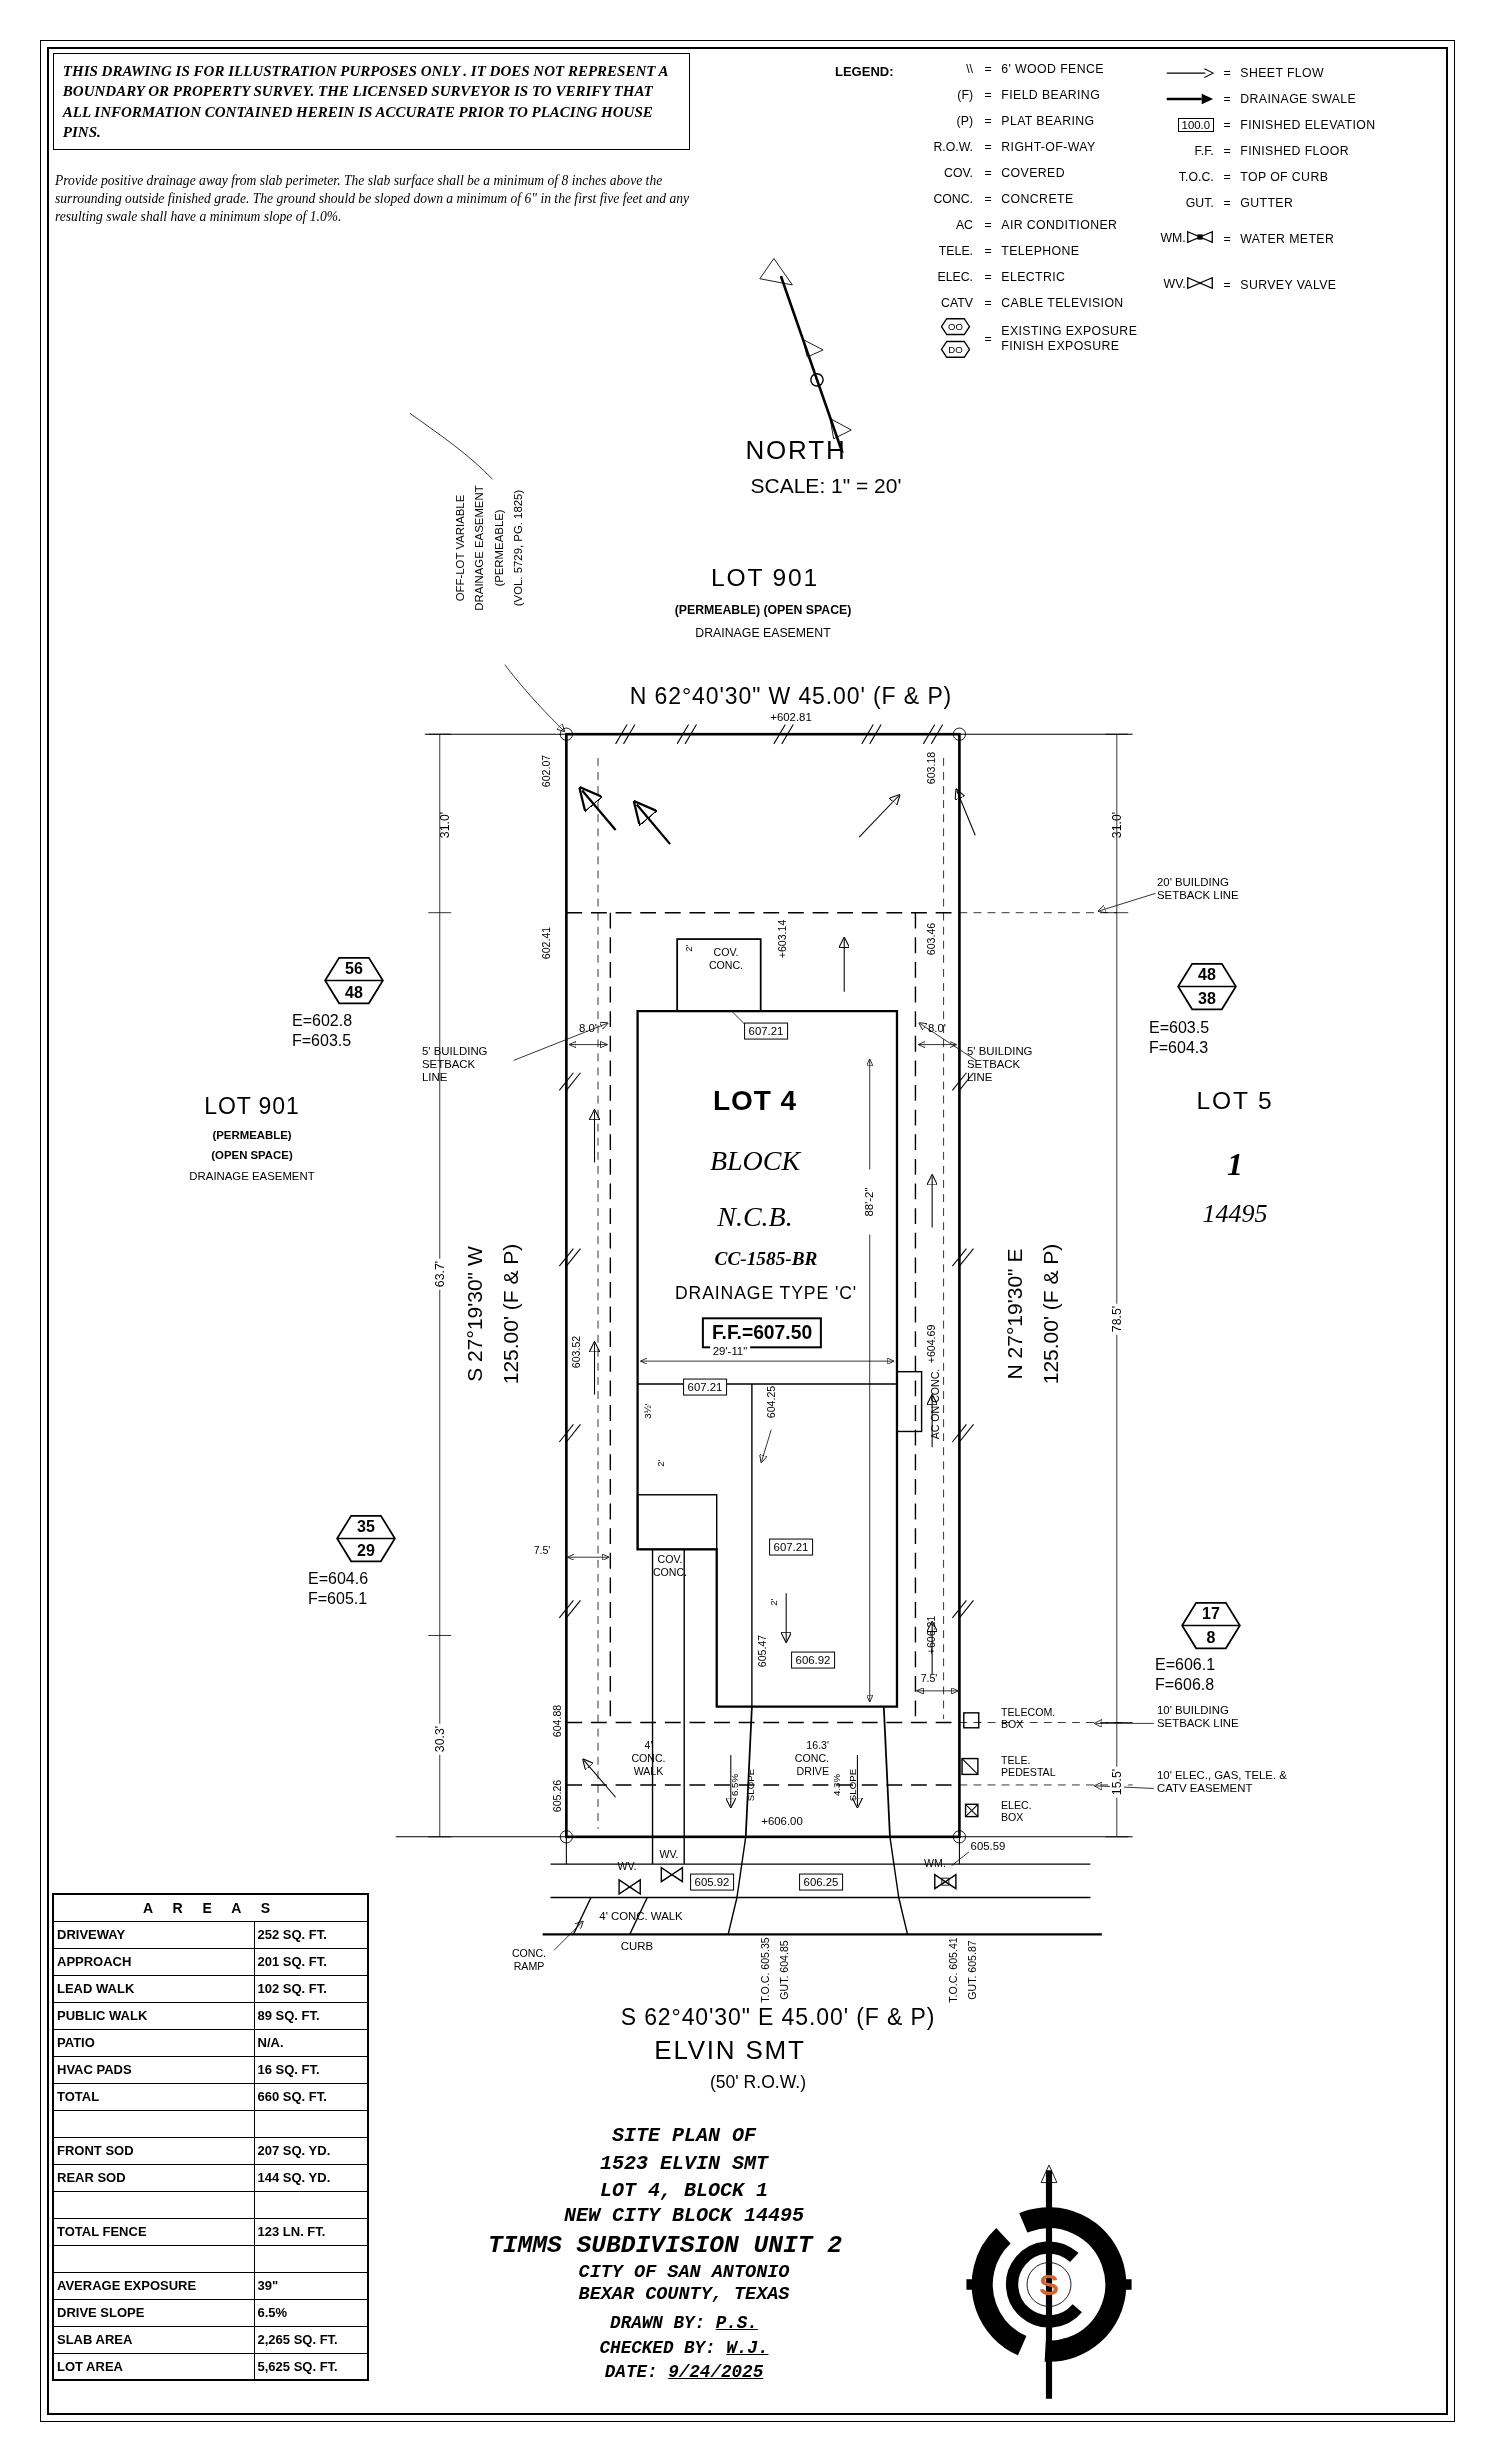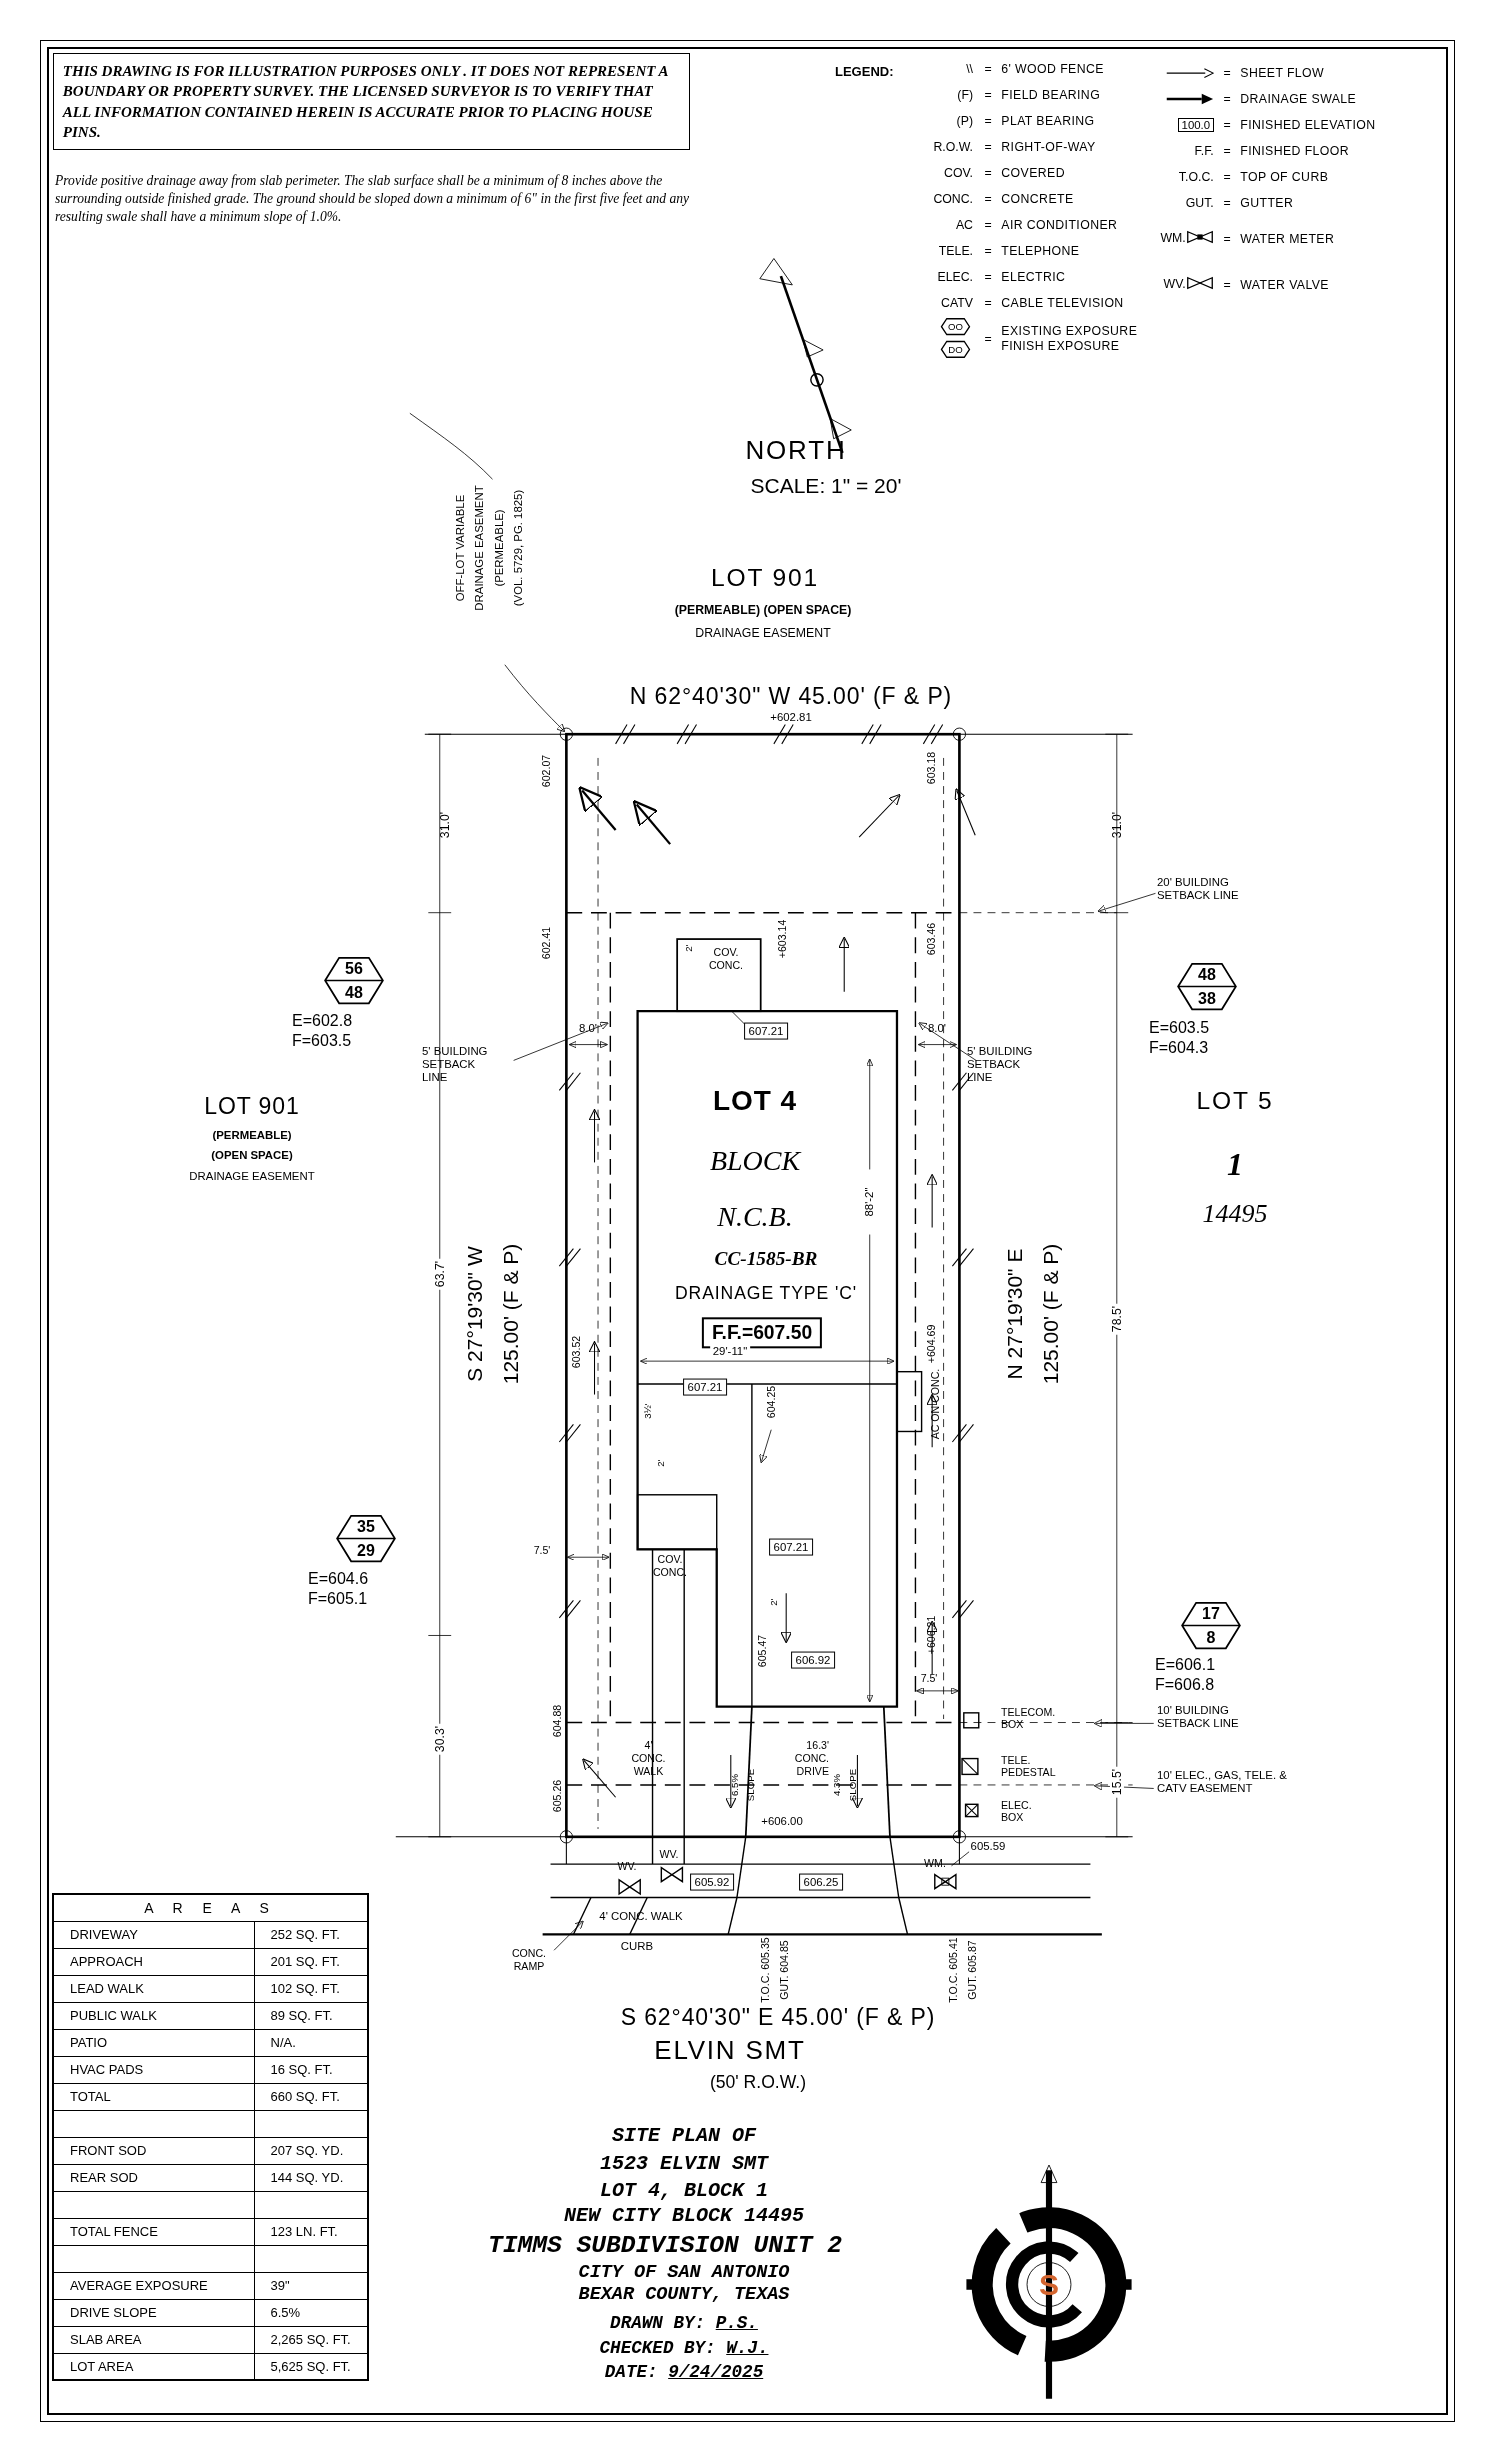--- a/index.html
+++ b/index.html
@@ -39,21 +39,21 @@
   .ltxt { padding-left:5.3px; letter-spacing:0.4px; }
   .stack span{display:block; line-height:1.25;}
   .box100 { border:1.3px solid #000; padding:0 2.6px; font-size:11.4px; }
   .hexmark { position:absolute; width:60px; height:49px; z-index:2; }
   .hexmark svg { position:absolute; left:0; top:0; }
   .hexa,.hexb { position:absolute; left:0; width:60px; text-align:center; font-size:16px; font-weight:bold; line-height:1; }
   .hexa{top:5.3px} .hexb{top:29px}
   .efblock { position:absolute; z-index:2; font-size:16px; line-height:1.25; }
   .areas { position:absolute; left:52px; top:1893px; z-index:2; }
   .areas table { border-collapse:collapse; border:2.6px solid #000; }
-  .areas td, .areas th { border:1.4px solid #000; height:27px; font-size:13px; font-weight:normal; padding:0 16px; text-align:left; }
+  .areas td, .areas th { border:1.4px solid #000; height:27px; font-size:13px; font-weight:bold; padding:0 3px; text-align:left; }
   .areas td.vcol { width:114px; }
   .areas td.lcol { width:201px; }
   .areas th { text-align:center; letter-spacing:8px; font-size:14px; }
   .tb { position:absolute; z-index:2; font-family:Liberation Mono, monospace; font-style:italic; font-weight:bold; white-space:nowrap; transform:translate(-50%,-50%); }
   .uline { text-decoration:underline; }
   .company { position:absolute; left:1177px; top:2216px; width:264px; text-align:center; z-index:2; }
   .company .nm { font-size:25.5px; letter-spacing:0.9px; line-height:1.15; }
   .company .ad { font-size:16px; font-weight:bold; line-height:1.24; }
   .company .gap { height:7px; }
 </style>
@@ -373,21 +373,21 @@
       <span class="rsym stack" style="text-align:right">
         <span>WV.</span>
         <span>
           <svg width="28" height="14" viewBox="0 0 32 16">
               <polygon points="2,2 16,8 2,14" fill="none" stroke="#000" stroke-width="1.5"></polygon>
               <polygon points="30,2 16,8 30,14" fill="none" stroke="#000" stroke-width="1.5"></polygon>
             </svg>
         </span>
       </span>
       <span class="leq">=</span>
-      <span class="ltxt">WATER VALVE</span>
+      <span class="ltxt">SURVEY VALVE</span>
     </div>
   </div>
 
   <div class="lbl c f30 ls2" style="left:796px;top:451px">NORTH</div>
   <div class="lbl c f24" style="left:826px;top:486px">SCALE: 1" = 20'</div>
 
   <div class="lbl c f28 ls2" style="left:765px;top:578px">LOT 901</div>
   <div class="lbl c f14 b" style="left:763px;top:610px">(PERMEABLE) (OPEN SPACE)</div>
   <div class="lbl c f14" style="left:763px;top:633px">DRAINAGE EASEMENT</div>
 

